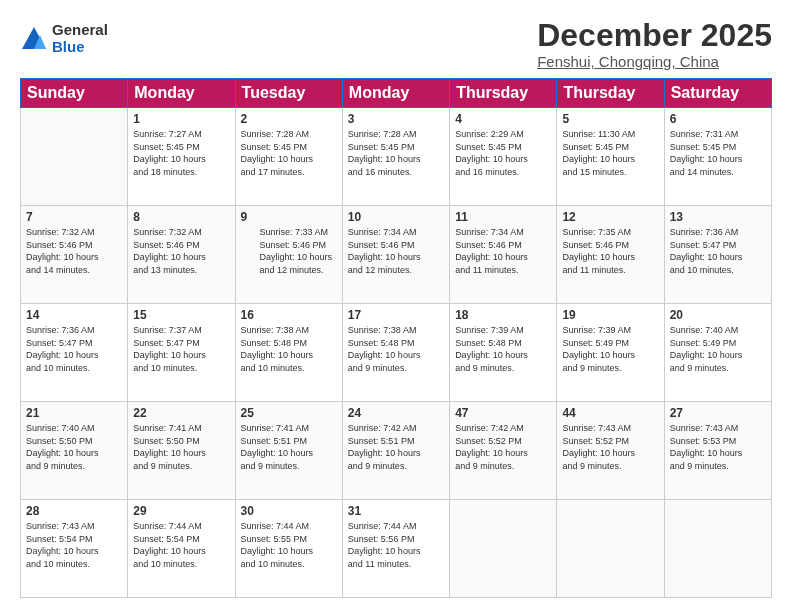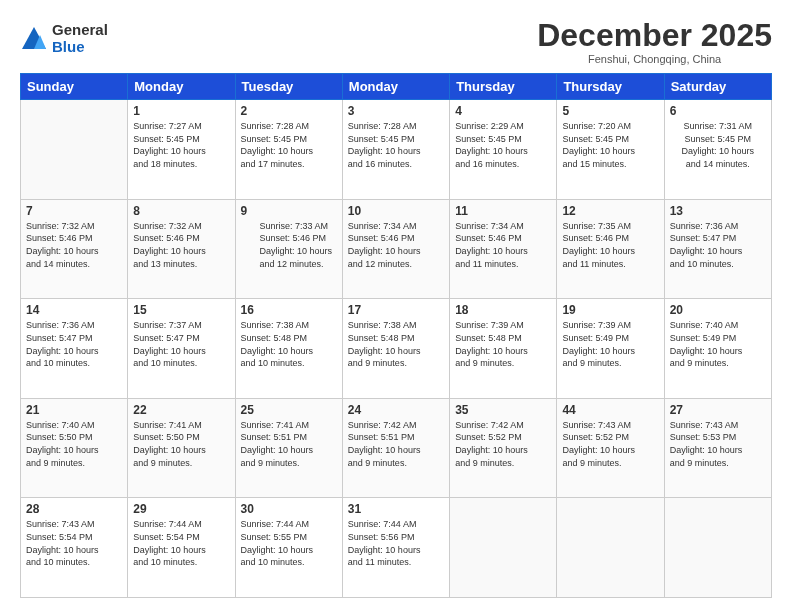--- a/index.html
+++ b/index.html
@@ -42,45 +42,46 @@
       font-size: 15px;
       font-weight: bold;
       color: #1565c0;
     }
     .logo-icon {
       width: 28px;
       height: 28px;
       margin-right: 4px;
     }
     .title-block {
-      text-align: center;
+      text-align: left;
     }
     .main-title {
       font-size: 32px;
       font-weight: bold;
       color: #333;
       line-height: 1.1;
     }
     .subtitle {
-      font-size: 11px;
+      font-size: 15px;
       color: #555;
+      text-decoration: underline;
     }
     .calendar {
       flex: 1;
       border: 1px solid #ccc;
       border-collapse: collapse;
       width: 100%;
       table-layout: fixed;
     }
     .calendar th {
-      background: #1d4ed8;
+      background: #be185d;
       color: #fff;
       text-align: left;
       padding: 5px 6px;
-      font-size: 13px;
+      font-size: 16px;
       border: 1px solid #1a6fd4;
     }
     .calendar td {
       border: 1px solid #ccc;
       vertical-align: top;
       padding: 4px 5px;
       font-size: 9.5px;
       color: #333;
       height: 80px;
       background: #fff;
@@ -166,28 +167,28 @@
           </td>
           <td>
             <span class="day-num">4</span>
             <div class="cell-info" style="white-space: pre-line;">Sunrise: 2:29 AM
 Sunset: 5:45 PM
 Daylight: 10 hours
 and 16 minutes.</div>
           </td>
           <td>
             <span class="day-num">5</span>
-            <div class="cell-info" style="white-space: pre-line;">Sunrise: 7:20 AM
+            <div class="cell-info" style="white-space: pre-line;">Sunrise: 11:30 AM
 Sunset: 5:45 PM
 Daylight: 10 hours
 and 15 minutes.</div>
           </td>
           <td>
             <span class="day-num">6</span>
-            <div class="cell-info" style="white-space: pre-line; text-align: center;">Sunrise: 7:31 AM
+            <div class="cell-info" style="white-space: pre-line;">Sunrise: 7:31 AM
 Sunset: 5:45 PM
 Daylight: 10 hours
 and 14 minutes.</div>
           </td>
         </tr>
         <tr class="week-row">
           <td>
             <span class="day-num">7</span>
             <div class="cell-info" style="white-space: pre-line;">Sunrise: 7:32 AM
 Sunset: 5:46 PM
@@ -311,21 +312,21 @@
 and 9 minutes.</div>
           </td>
           <td>
             <span class="day-num">24</span>
             <div class="cell-info" style="white-space: pre-line;">Sunrise: 7:42 AM
 Sunset: 5:51 PM
 Daylight: 10 hours
 and 9 minutes.</div>
           </td>
           <td>
-            <span class="day-num">35</span>
+            <span class="day-num">47</span>
             <div class="cell-info" style="white-space: pre-line;">Sunrise: 7:42 AM
 Sunset: 5:52 PM
 Daylight: 10 hours
 and 9 minutes.</div>
           </td>
           <td>
             <span class="day-num">44</span>
             <div class="cell-info" style="white-space: pre-line;">Sunrise: 7:43 AM
 Sunset: 5:52 PM
 Daylight: 10 hours

